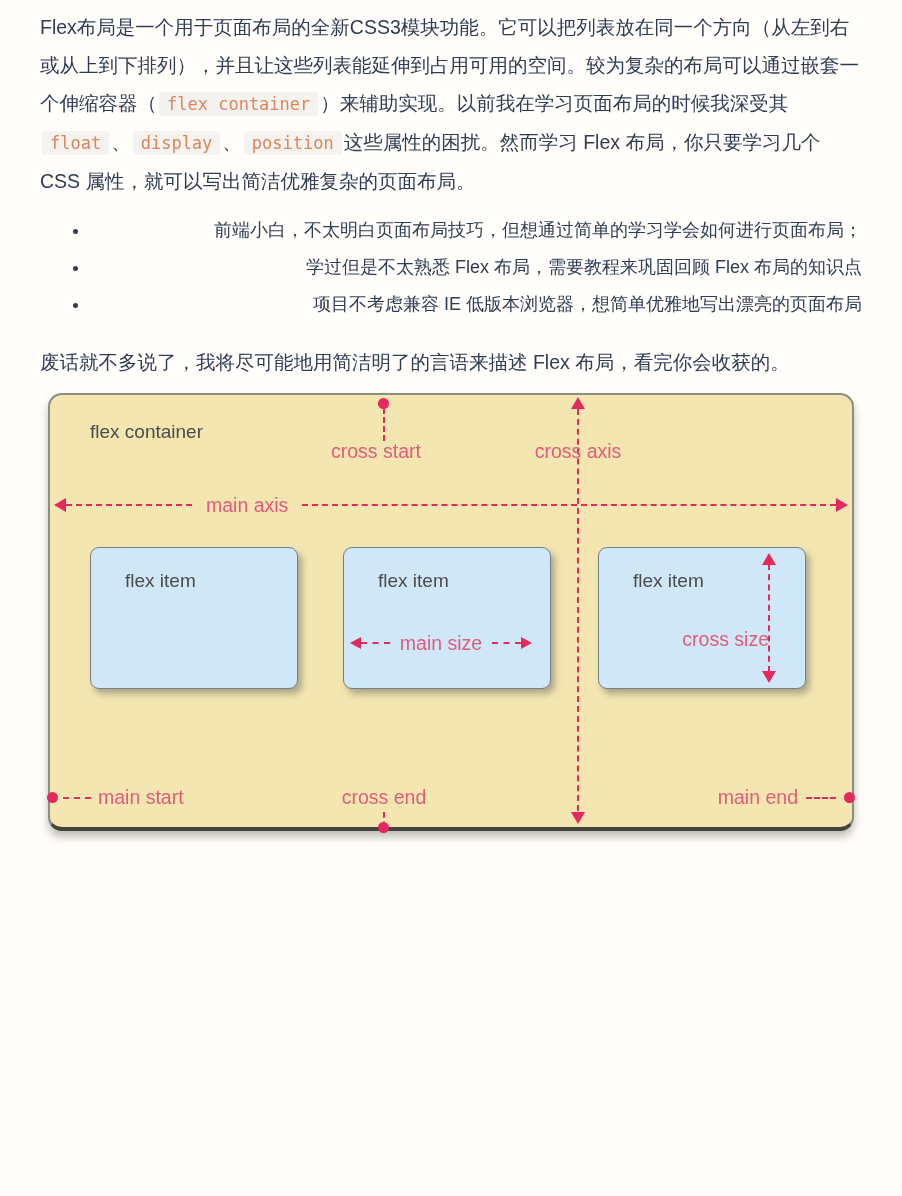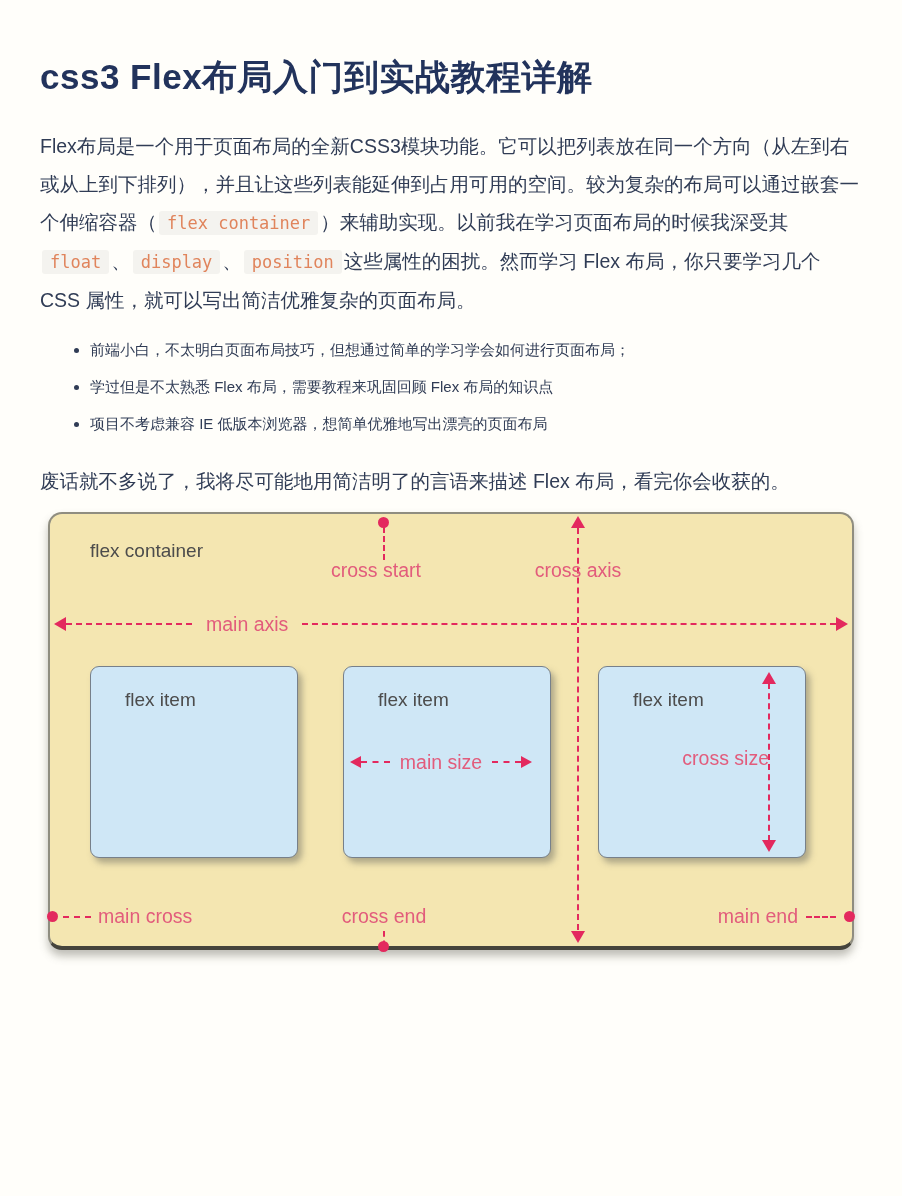--- a/index.html
+++ b/index.html
@@ -39,23 +39,24 @@
     background:#f4f3ef;
     border-radius:3px;
     padding:2px 8px;
     margin:0 2px;
   }
   ul.bullets{
     margin:6px 0 20px 0;
     padding-left:50px;
   }
   ul.bullets li{
-    font-size:15px;
+    font-size:18px;
     line-height:37px;
     color:var(--body);
+    text-align:right;
   }
   h2.section{
     font-size:27px;
     font-weight:bold;
     color:var(--navy);
     margin:38px 0 34px 0;
   }
   
   figure.diagram{
     position:relative;
@@ -89,21 +90,21 @@
   .ca-top{left:521px;top:2px;}
   .ca-bot{left:521px;bottom:3px;}
   .ca-label{left:475px;top:45px;width:106px;text-align:center;}
   
   .main-axis{left:4px;right:4px;top:99px;height:22px;display:flex;align-items:center;}
   .seg-left{width:126px;border-top:2px dashed var(--pink);height:0;}
   .seg-grow{flex:1;border-top:2px dashed var(--pink);height:0;}
   .ax-label{margin:0 14px;}
   
   .item{
-    position:absolute;top:152px;width:208px;height:192px;
+    position:absolute;top:152px;width:208px;height:142px;
     background:var(--blue);
     border:1px solid #77808a;border-radius:9px;
     box-shadow:4px 5px 6px rgba(105,105,95,.5);
   }
   .item1{left:40px;} .item2{left:293px;} .item3{left:548px;}
   .item-label{left:34px;top:22px;}
   
   .main-size{position:absolute;left:6px;right:18px;top:84px;height:22px;display:flex;align-items:center;}
   .ms-seg{flex:1;border-top:2px dashed var(--pink);height:0;}
   .ms-label{margin:0 10px;}
@@ -123,21 +124,20 @@
   .cend-dot{left:328px;top:427px;}
   .mend-label{right:54px;top:391px;margin-left:36px;}
   .mend-dash{right:16px;top:402px;width:30px;}
   .mend-dot{right:-3px;top:397px;}
 </style>
 </head>
 <body>
 
 <div class="page">
 
-  <h1 class="title">css3 Flex布局入门到实战教程详解</h1>
 
   <p class="body-p"><span>Flex布局是一个用于页面布局的全新CSS3模块功能。它可以把列表放在同一个方向（从左到右或从上到下排列），并且让这些列表能延伸到占用可用的空间。较为复杂的布局可以通过嵌套一个伸缩容器（</span><code class="inline">flex container</code><span>）来辅助实现。以前我在学习页面布局的时候我深受其</span><code class="inline">float</code><span>、</span><code class="inline">display</code><span>、</span><code class="inline">position</code><span>这些属性的困扰。然而学习 Flex 布局，你只要学习几个 CSS 属性，就可以写出简洁优雅复杂的页面布局。</span></p>
 
 
   <ul class="bullets">
     <li>前端小白，不太明白页面布局技巧，但想通过简单的学习学会如何进行页面布局；</li>
     <li>学过但是不太熟悉 Flex 布局，需要教程来巩固回顾 Flex 布局的知识点</li>
     <li>项目不考虑兼容 IE 低版本浏览器，想简单优雅地写出漂亮的页面布局</li>
   </ul>
 
@@ -183,21 +183,21 @@
     <div class="item item3">
       <span class="abs gray-label item-label">flex item</span>
       <span class="abs vdash csz-line"></span>
       <span class="abs t tu csz-top"></span>
       <span class="abs t td csz-bot"></span>
       <span class="abs pink-label csz-label">cross size</span>
     </div>
 
     <span class="abs dot mstart-dot"></span>
     <span class="abs hdash mstart-dash"></span>
-    <span class="abs pink-label mstart-label">main cross</span>
+    <span class="abs pink-label mstart-label">main start</span>
 
     <span class="abs pink-label cend-label">cross end</span>
     <span class="abs vdash cend-line"></span>
     <span class="abs dot cend-dot"></span>
 
     <span class="abs pink-label mend-label">main end</span>
     <span class="abs hdash mend-dash"></span>
     <span class="abs dot mend-dot"></span>
 
   </figure>

